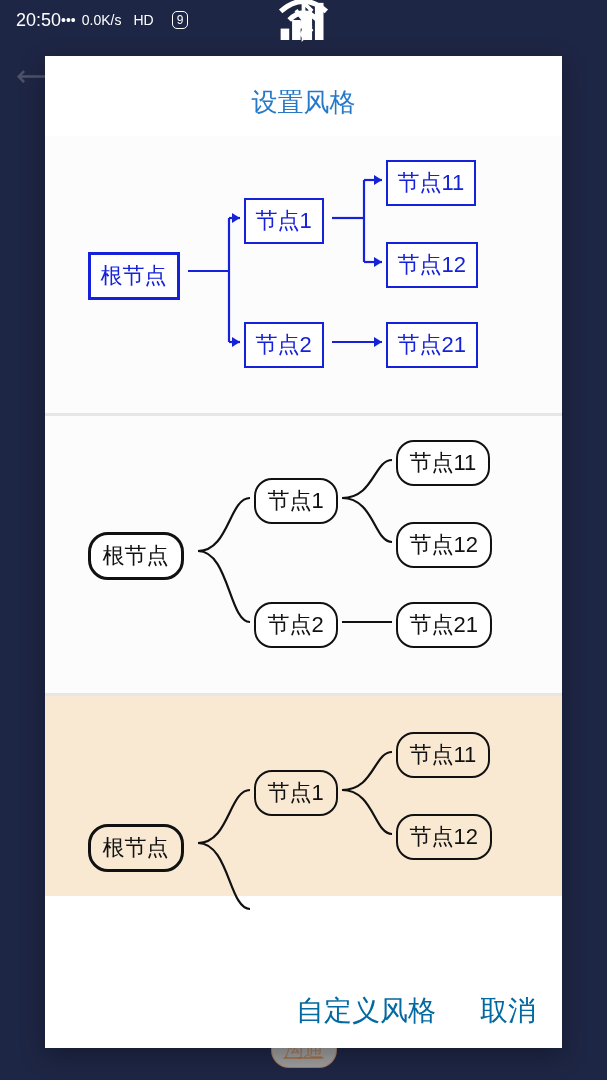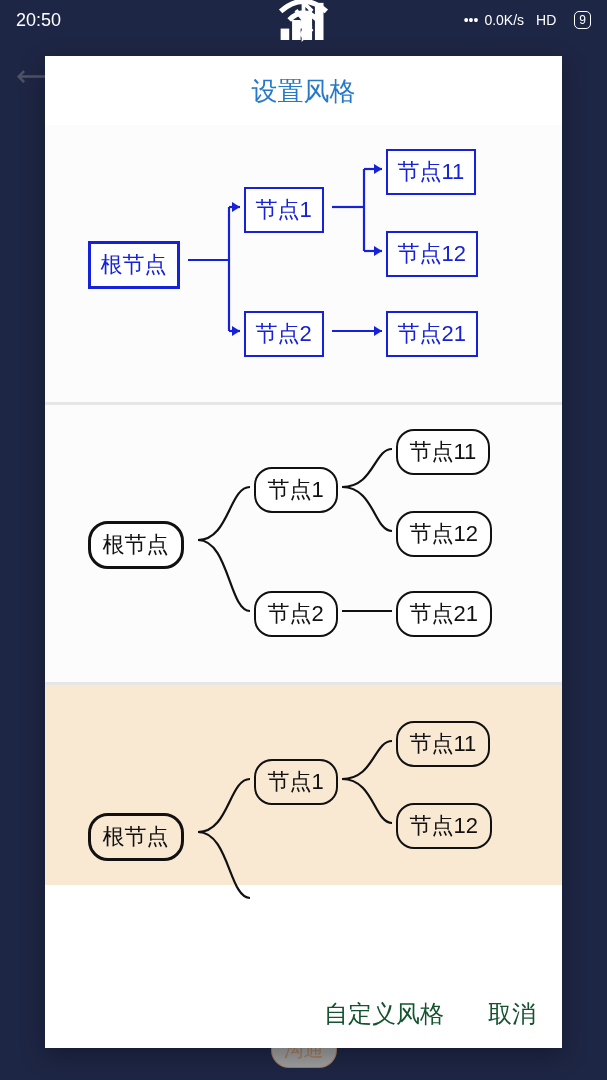--- a/index.html
+++ b/index.html
@@ -11,21 +11,20 @@
       position: relative;
       overflow: hidden;
     }
     
     .status-bar {
       height: 40px;
       background: transparent;
       color: #fff;
       display: flex;
       align-items: center;
-      justify-content: space-between;
       padding: 0 16px;
       font-size: 18px;
       position: relative;
       z-index: 2;
     }
     .status-right {
       display: flex;
       align-items: center;
       gap: 6px;
       font-size: 14px;
@@ -56,39 +55,41 @@
       bottom: 12px;
       left: 50%;
       transform: translateX(-50%);
       color: rgba(255,140,50,0.5);
       font-size: 20px;
       border: 1.5px solid rgba(255,140,50,0.5);
       border-radius: 18px;
       padding: 4px 12px;
       background: #f5f5f5;
       z-index: 0;
+      text-decoration: underline;
     }
     
     .dialog {
       position: absolute;
       top: 56px;
       left: 45px;
       right: 45px;
       bottom: 32px;
       background: #fff;
       z-index: 3;
       display: flex;
       flex-direction: column;
       box-shadow: 0 8px 24px rgba(0,0,0,0.3);
     }
     .dialog-title {
       text-align: center;
       color: #2679c9;
       font-size: 26px;
       padding: 18px 0 16px;
+      margin-top: 11px;
     }
     .style-list {
       flex: 1;
       overflow-y: auto;
     }
     .style-option {
       height: 280px;
       border-bottom: 3px solid #e6e6e6;
       display: flex;
       align-items: center;
@@ -104,22 +105,22 @@
     }
     .dialog-footer {
       display: flex;
       align-items: center;
       justify-content: flex-end;
       gap: 44px;
       padding: 18px 26px 18px;
       background: #fff;
     }
     .footer-btn {
-      color: #14532d;
-      font-size: 24px;
+      color: #0369a1;
+      font-size: 28px;
       cursor: pointer;
     }
 
     
     .s1 { position: relative; width: 440px; height: 230px; }
     .s1 .node {
       position: absolute;
       border: 2.5px solid #1522d9;
       color: #1522d9;
       font-size: 22px;

